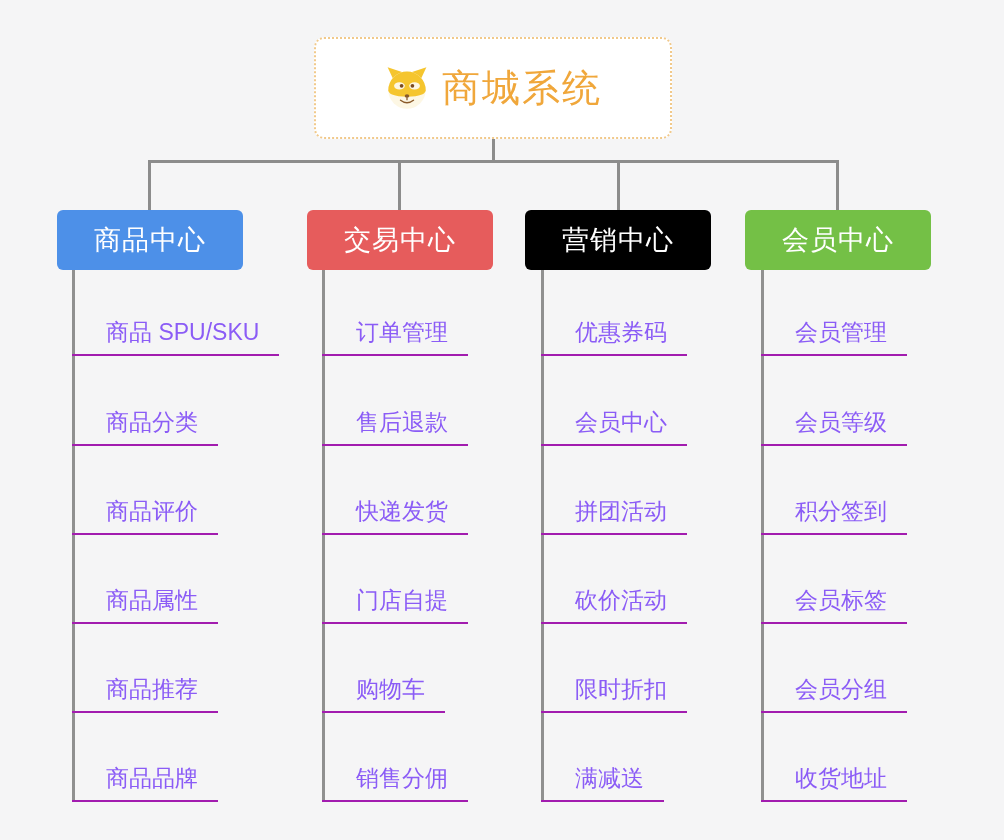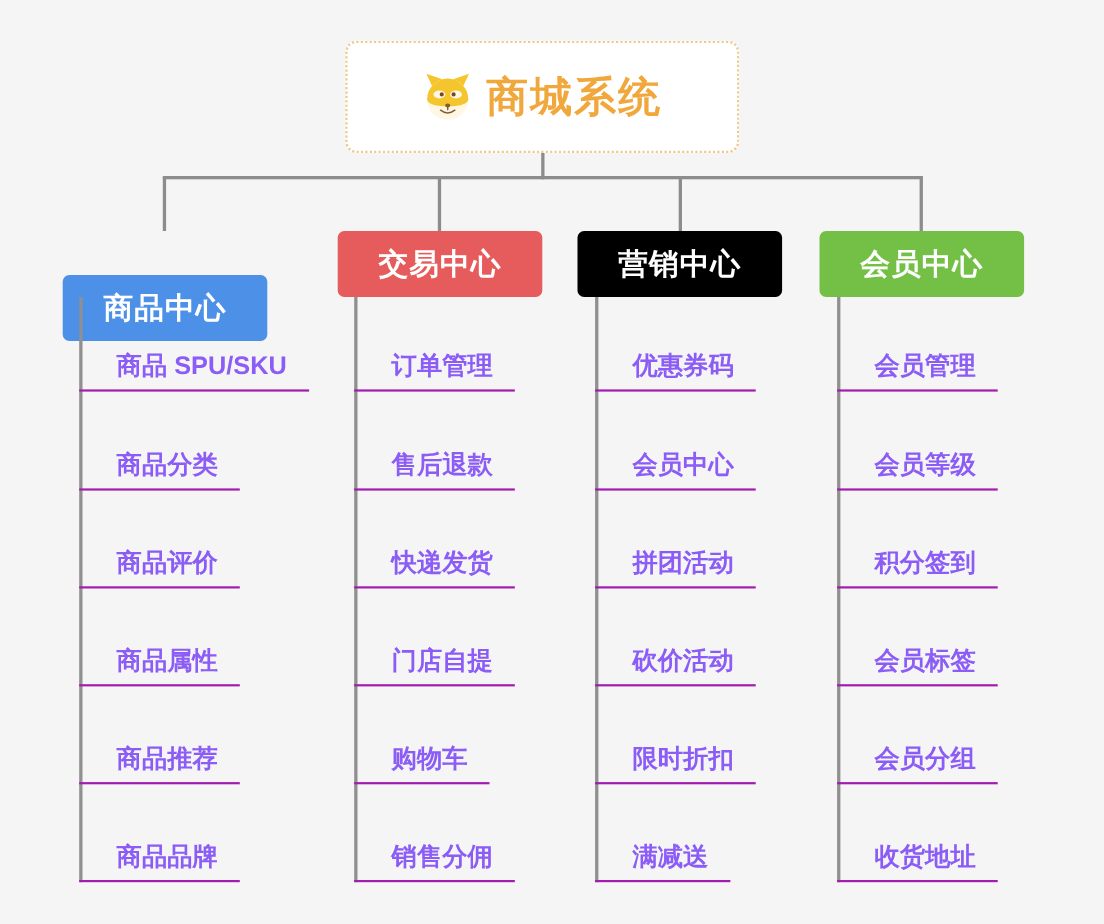--- a/index.html
+++ b/index.html
@@ -2,21 +2,21 @@
 <html><head>
 <meta charset="utf-8">
 <style>
   html,body{margin:0;padding:0;}
   body{
     width:1004px;height:840px;
     background:#f5f5f6;
     font-family:"Liberation Sans","DejaVu Sans",sans-serif;
     position:relative;overflow:hidden;
   }
-  .stage{position:absolute;inset:0;font-weight:bold;}
+  .stage{position:absolute;inset:0;}
 
   
   .root-node{
     position:absolute;left:314px;top:37px;width:358px;height:102px;
     background:#ffffff;border:2px dotted #f1c98b;border-radius:10px;
     box-sizing:border-box;
     display:flex;align-items:center;justify-content:center;
     cursor:pointer;
   }
   .root-title{
@@ -80,21 +80,21 @@
         <circle cx="24.5" cy="29" r="2.6" fill="#7a4a1f"></circle>
         <circle cx="39.5" cy="29" r="2.6" fill="#7a4a1f"></circle>
         <ellipse cx="32" cy="43" rx="3.2" ry="2.4" fill="#8a5a2a"></ellipse>
         <path d="M32 45 v4" stroke="#8a5a2a" stroke-width="1.8" fill="none"></path>
         <path d="M23 49 q9 7 18 0" stroke="#8a5a2a" stroke-width="2" fill="none" stroke-linecap="round"></path>
       </svg>
     </span>
     <span class="root-title">商城系统</span>
   </div>
 
-  <div class="branch-box bx0" style="background-color: rgb(77, 144, 232); margin-top: 40px;">
+  <div class="branch-box bx0" style="background-color: rgb(77, 144, 232);">
     <span>商品中心</span>
   </div>
   <div class="branch-box bx1" style="background-color: rgb(230, 92, 92);">
     <span>交易中心</span>
   </div>
   <div class="branch-box bx2" style="background-color: #000000;">
     <span>营销中心</span>
   </div>
   <div class="branch-box bx3" style="background-color: rgb(116, 192, 70);">
     <span>会员中心</span>

